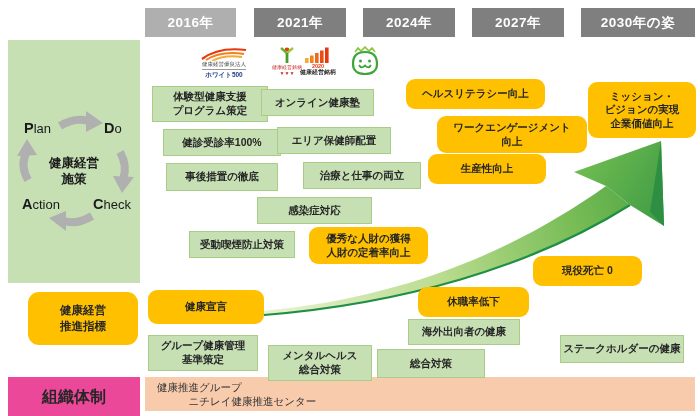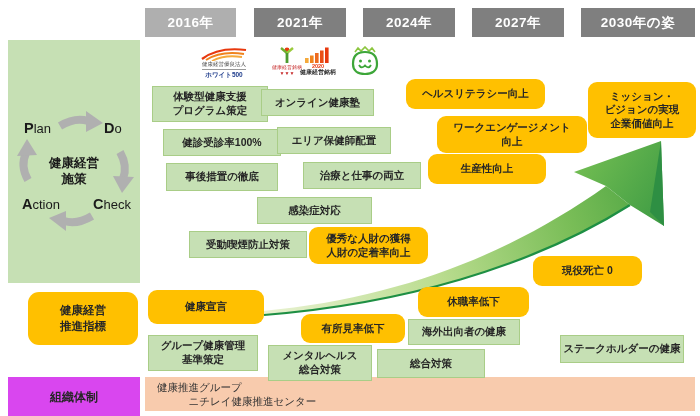--- a/index.html
+++ b/index.html
@@ -30,22 +30,22 @@
     white-space:pre-line;z-index:2;color:#262626;box-sizing:border-box;
   }
   .g{background:#C6E0B4;border:1px solid #A9CD87;}
   .y{background:#FFC000;border-radius:9px;}
   .kpi{
     position:absolute;left:28px;top:292px;width:110px;height:53px;background:#FFC000;
     border-radius:11px;display:flex;align-items:center;justify-content:center;text-align:center;
     font-weight:800;font-size:11.5px;line-height:1.35;white-space:pre-line;z-index:2;
   }
   .org-label{
-    position:absolute;left:8px;top:377px;width:132px;height:40px;background:#d946ef;
-    display:flex;align-items:center;justify-content:center;font-weight:800;font-size:12px;z-index:2;
+    position:absolute;left:8px;top:377px;width:132px;height:40px;background:#ec4899;
+    display:flex;align-items:center;justify-content:center;font-weight:800;font-size:16px;z-index:2;
   }
   .org-detail{
     position:absolute;left:145px;top:377px;width:550px;height:34px;background:#F8CBAD;
     display:flex;align-items:center;font-size:10.5px;line-height:1.35;white-space:pre-line;
     padding-left:12px;box-sizing:border-box;z-index:2;color:#333;
   }
   
   .growth{position:absolute;left:0;top:0;z-index:1;}
   
   .logo{position:absolute;display:flex;flex-direction:column;align-items:center;z-index:2;}
@@ -154,32 +154,31 @@
     <path d="M263,311 C400,298 510,254 606,186 L630,205 C530,268 400,304 264,315 Z" fill="url(#bodyGrad)"></path>
     <path d="M264,315 C400,304 530,268 630,205" fill="none" stroke="#1E8F44" stroke-width="2.2"></path>
     <path d="M661,141 L574,172 L606,186 L630,205 L664,226 Z" fill="url(#headGrad)"></path>
     <path d="M661,141 L664,226 L650,212 Z" fill="#2E8F43"></path>
   </svg>
 
   <div class="bx g" style="left:152px;top:86px;width:116px;height:36px">体験型健康支援
 プログラム策定</div>
   <div class="bx g" style="left:163px;top:129px;width:118px;height:27px">健診受診率100%</div>
   <div class="bx g" style="left:166px;top:163px;width:112px;height:28px">事後措置の徹底</div>
-  <div class="bx g" style="left:189px;top:231px;width:118px;height:27px">受動喫煙防止対策</div>
+  <div class="bx g" style="left:189px;top:231px;width:106px;height:27px">受動喫煙防止対策</div>
   <div class="bx y" style="left:148px;top:290px;width:116px;height:34px">健康宣言</div>
   <div class="bx g" style="left:148px;top:335px;width:110px;height:36px">グループ健康管理
 基準策定</div>
 
   <div class="bx g" style="left:261px;top:89px;width:113px;height:27px">オンライン健康塾</div>
   <div class="bx g" style="left:277px;top:127px;width:114px;height:27px">エリア保健師配置</div>
   <div class="bx g" style="left:303px;top:162px;width:118px;height:27px">治療と仕事の両立</div>
   <div class="bx g" style="left:257px;top:197px;width:115px;height:27px">感染症対応</div>
   <div class="bx y" style="left:309px;top:227px;width:119px;height:37px">優秀な人財の獲得
 人財の定着率向上</div>
-  <div class="bx y" style="left:301px;top:314px;width:104px;height:29px">有所見率低下</div>
   <div class="bx g" style="left:268px;top:345px;width:104px;height:36px">メンタルヘルス
 総合対策</div>
 
   <div class="bx y" style="left:406px;top:79px;width:139px;height:30px">ヘルスリテラシー向上</div>
   <div class="bx y" style="left:437px;top:116px;width:150px;height:37px">ワークエンゲージメント
 向上</div>
   <div class="bx y" style="left:428px;top:154px;width:118px;height:30px">生産性向上</div>
   <div class="bx y" style="left:418px;top:287px;width:111px;height:30px">休職率低下</div>
   <div class="bx g" style="left:408px;top:319px;width:112px;height:26px">海外出向者の健康</div>
   <div class="bx g" style="left:377px;top:349px;width:108px;height:29px">総合対策</div>

